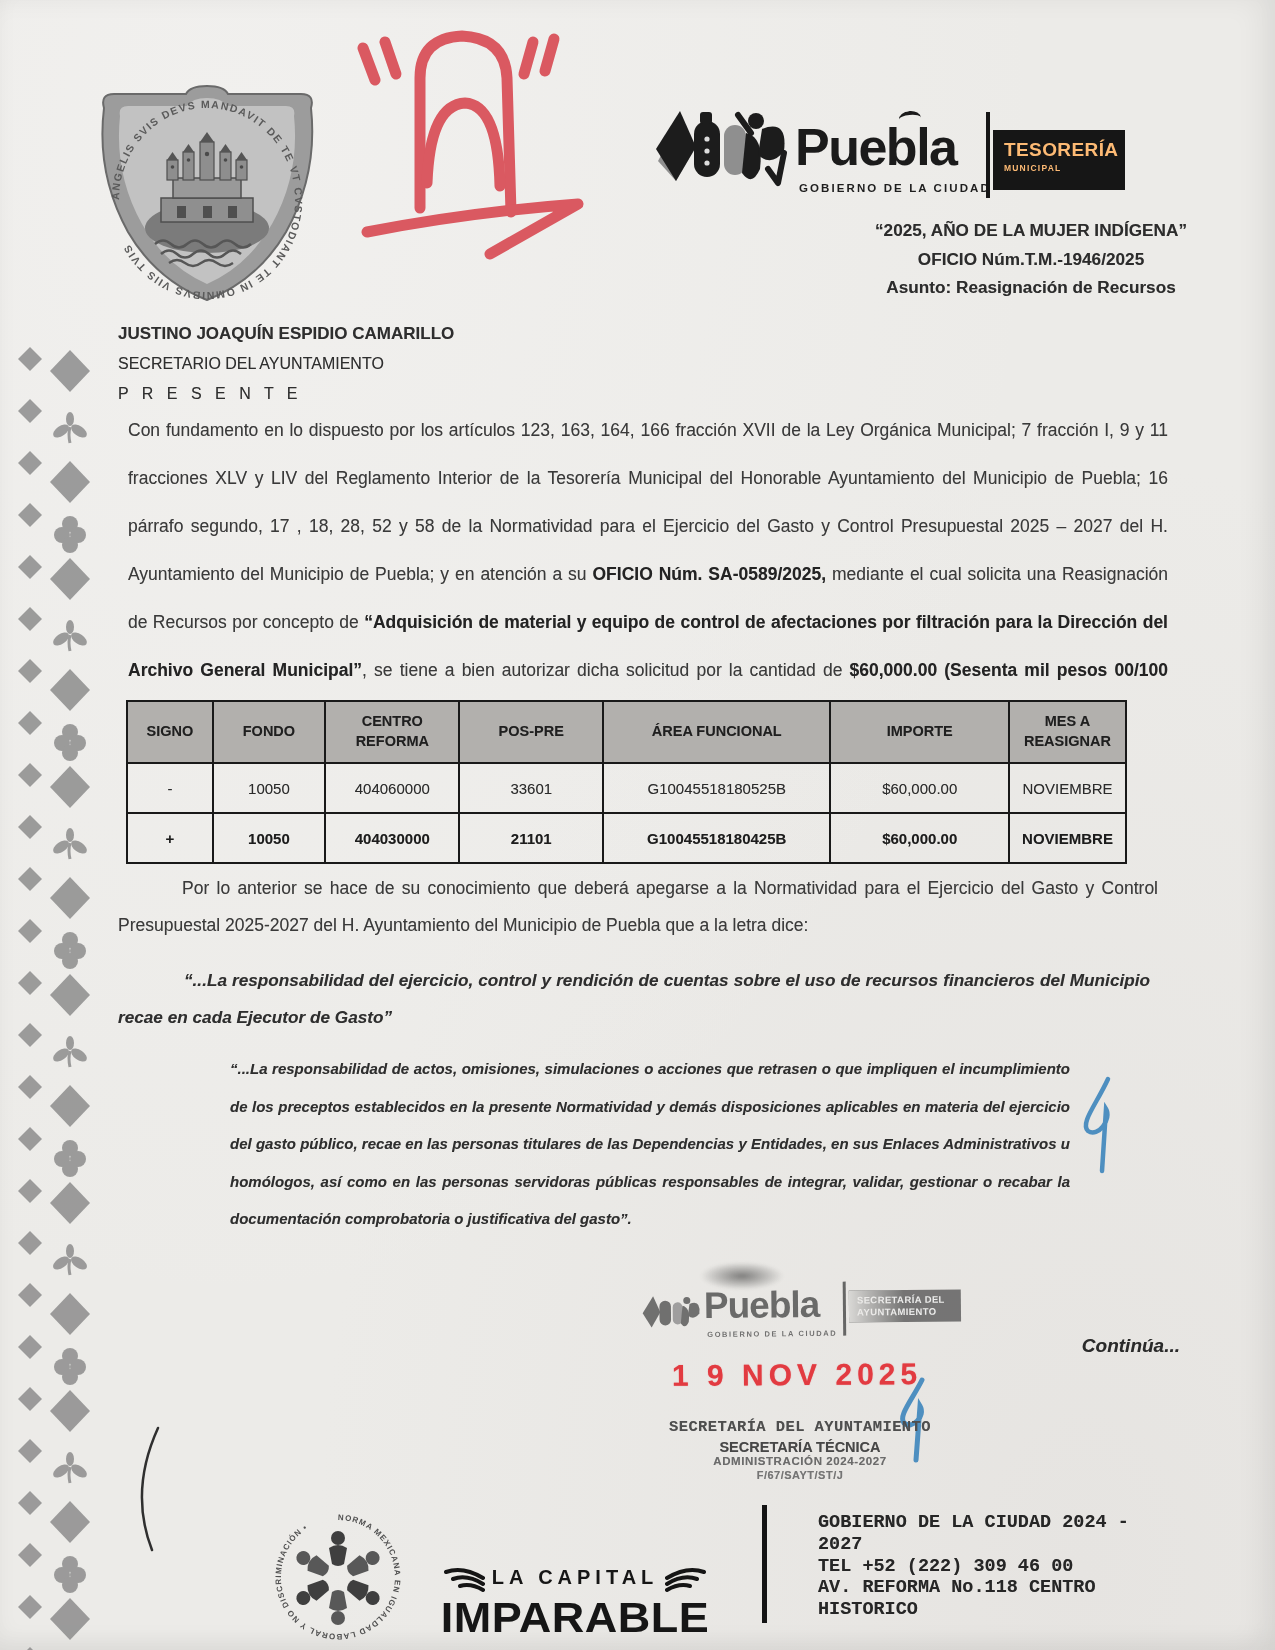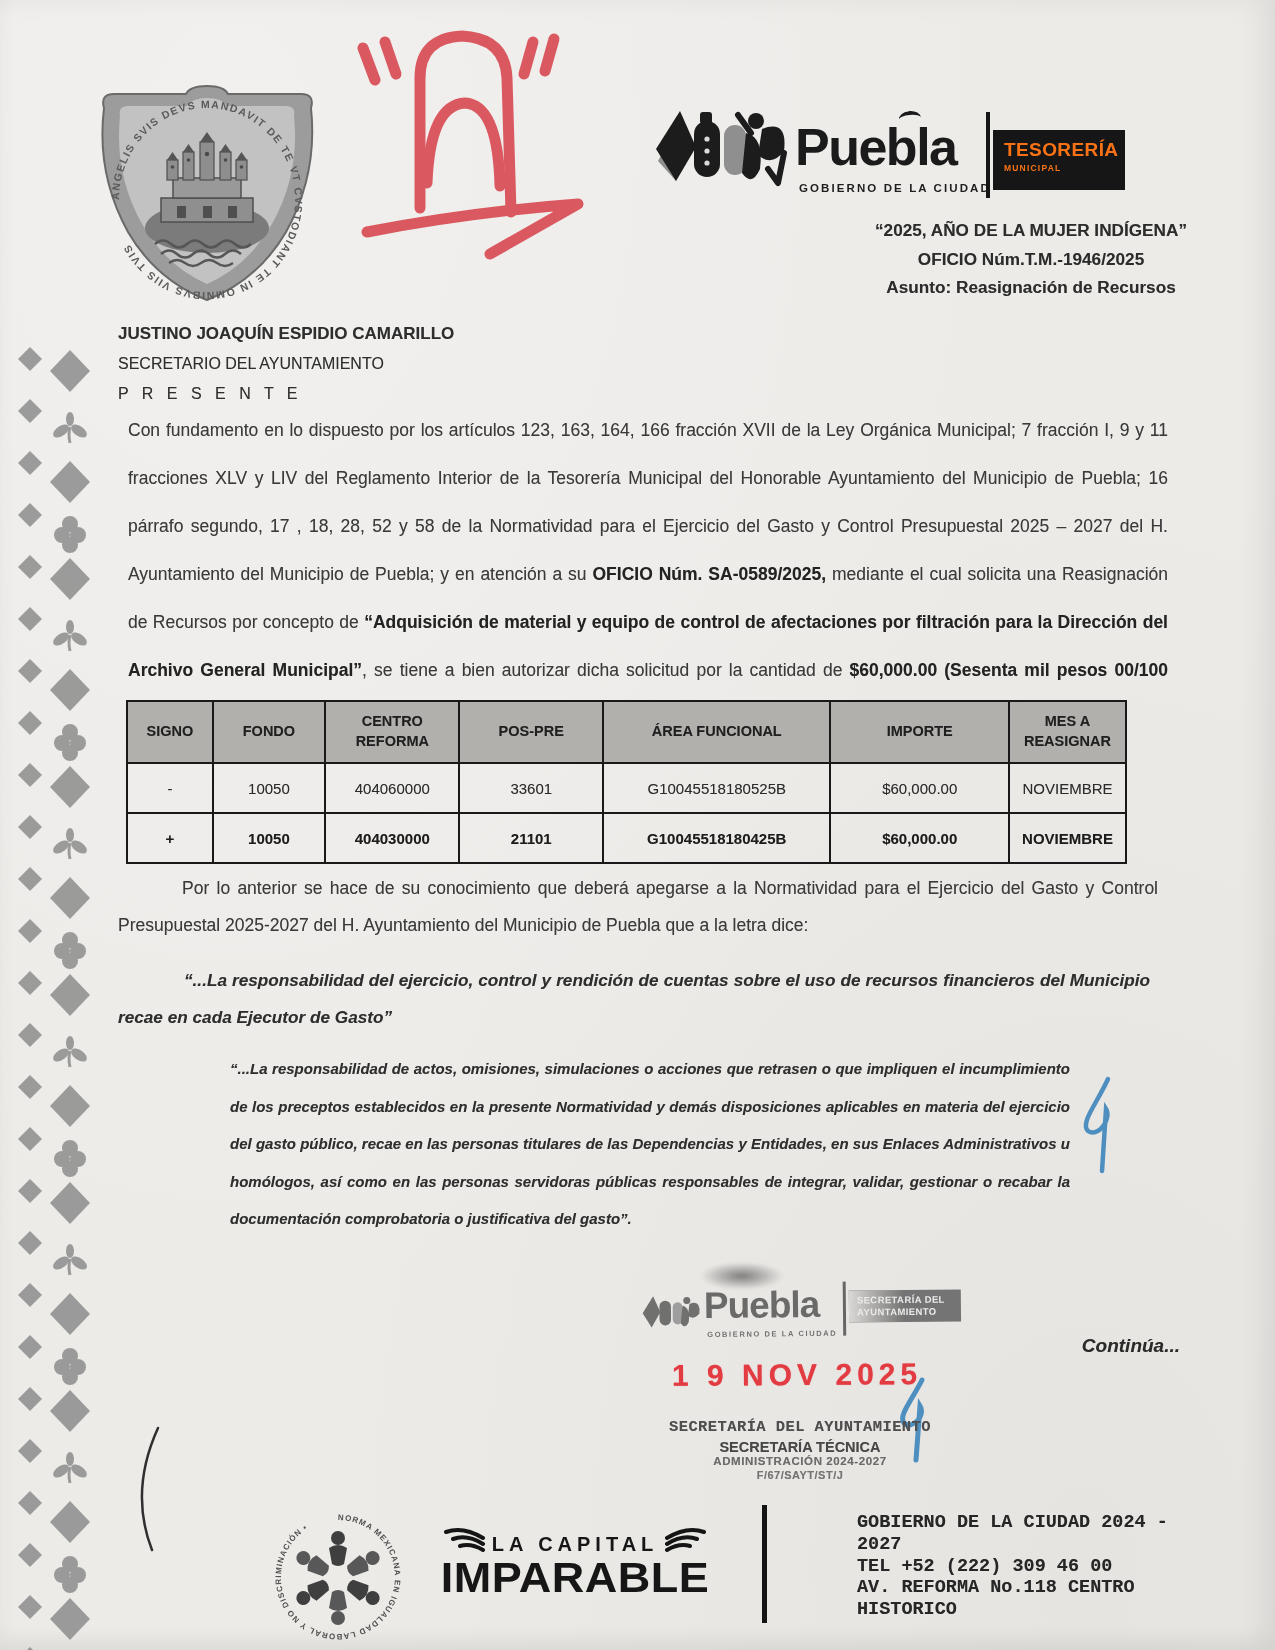--- a/index.html
+++ b/index.html
@@ -15,21 +15,21 @@
 
   
   .hmeta{top:216px;right:88px;text-align:center;font-weight:700;font-size:17.2px;line-height:28.6px;color:#2c2c2c;}
 
   
   .logo{left:650px;top:95px;width:480px;height:110px;}
   .logo .wordmark{position:absolute;left:145px;top:22px;font-size:52px;font-weight:800;letter-spacing:-1.5px;color:#1b1b1b;}
   .logo .diacritic{position:absolute;left:249px;top:16px;width:22px;height:11px;border-top:4.5px solid #1b1b1b;border-radius:50% 50% 0 0;transform:rotate(-5deg);}
   .logo .tagline{position:absolute;left:149px;top:87px;font-size:11.5px;font-weight:700;letter-spacing:2.1px;color:#1e1e1e;}
   .logo .sep{position:absolute;left:336px;top:17px;width:3.5px;height:86px;background:#161616;}
-  .logo .divbox{position:absolute;left:343px;top:35px;width:132px;height:60px;background:#161616;color:#f97316;padding:9px 0 0 11px;box-sizing:border-box;}
+  .logo .divbox{position:absolute;left:343px;top:35px;width:132px;height:60px;background:#161616;color:#fdba74;padding:9px 0 0 11px;box-sizing:border-box;}
   .logo .divbox .d1{font-size:19px;font-weight:800;letter-spacing:.4px;}
   .logo .divbox .d2{font-size:8.5px;font-weight:600;letter-spacing:1.2px;margin-top:2px;}
 
   
   .recipient{left:118px;top:320px;line-height:27px;color:#2e2e2e;}
   .recipient .rname{font-weight:800;font-size:17px;}
   .recipient .rtitle{font-size:16px;margin-top:3px;}
   .recipient .rsal{font-size:16px;letter-spacing:4.5px;margin-top:3px;font-weight:500;}
 
   
@@ -58,25 +58,25 @@
   .blot{left:700px;top:1262px;width:84px;height:28px;background:radial-gradient(ellipse at 50% 50%, rgba(40,40,40,.55), rgba(40,40,40,0) 70%);filter:blur(1.5px);}
   .continua{right:95px;top:1335px;font-size:19px;font-weight:800;font-style:italic;color:#2a2a2a;}
   .datestamp{left:672px;top:1358px;font-size:30px;font-weight:700;letter-spacing:5px;color:#e23b41;transform:rotate(-.4deg);text-shadow:0 0 1px rgba(226,59,65,.6);}
   .sig{left:640px;top:1418px;width:320px;text-align:center;}
   .sig .s1{font-size:15.5px;font-weight:800;color:#4e4e4e;letter-spacing:.4px;font-family:Liberation Mono, monospace;}
   .sig .s2{font-size:14.5px;font-weight:800;color:#474747;margin-top:3px;}
   .sig .s3{font-size:11.5px;font-weight:700;color:#6b6b6b;margin-top:0;letter-spacing:.6px;}
   .sig .s4{font-size:11px;font-weight:700;color:#757575;margin-top:2px;letter-spacing:.5px;}
 
   .capital{left:420px;top:1526px;width:310px;text-align:center;color:#161616;}
-  .capital .row1{display:flex;align-items:flex-end;justify-content:center;gap:7px;}
+  .capital .row1{display:flex;align-items:flex-start;justify-content:center;gap:7px;margin-top:40px;}
   .capital .c1{font-size:20px;font-weight:800;letter-spacing:5px;white-space:nowrap;}
   .capital .c2{font-size:45px;font-weight:800;letter-spacing:.5px;margin-top:-4px;transform:scaleY(.95);}
   .fdivider{left:762px;top:1505px;width:5px;height:118px;background:#141414;}
-  .addr{left:857px;top:1512px;width:322px;font-family:"Liberation Mono", monospace;font-size:18.5px;line-height:21.8px;font-weight:700;color:#262626;}
+  .addr{left:818px;top:1512px;width:322px;font-family:"Liberation Mono", monospace;font-size:18.5px;line-height:21.8px;font-weight:700;color:#262626;}
 </style>
 </head>
 <body>
 
 <div class="page">
 
   <svg class="abs" style="left:18px;top:345px;" width="80" height="1305" viewBox="0 0 80 1305" aria-hidden="true">
     <defs>
       <g id="tile" fill="#8d8d8d" opacity="0.85">
         <polygon points="12,2 24,14 12,26 0,14"></polygon>

